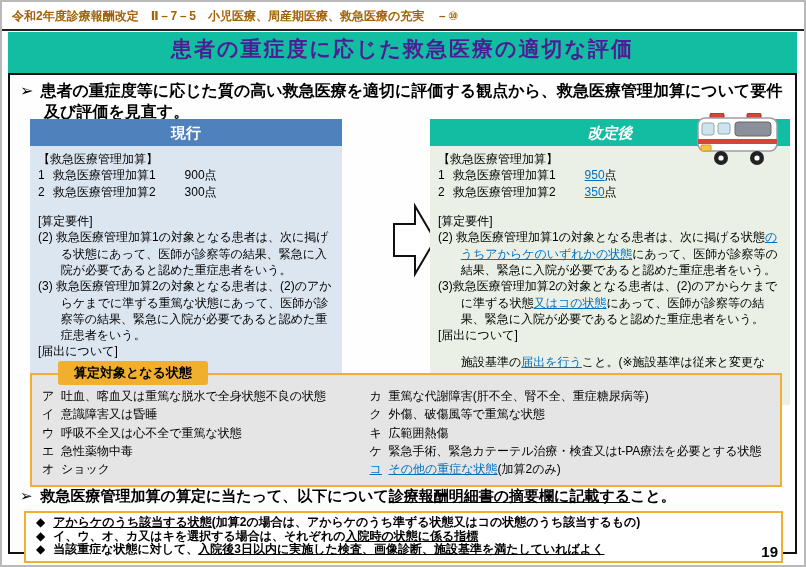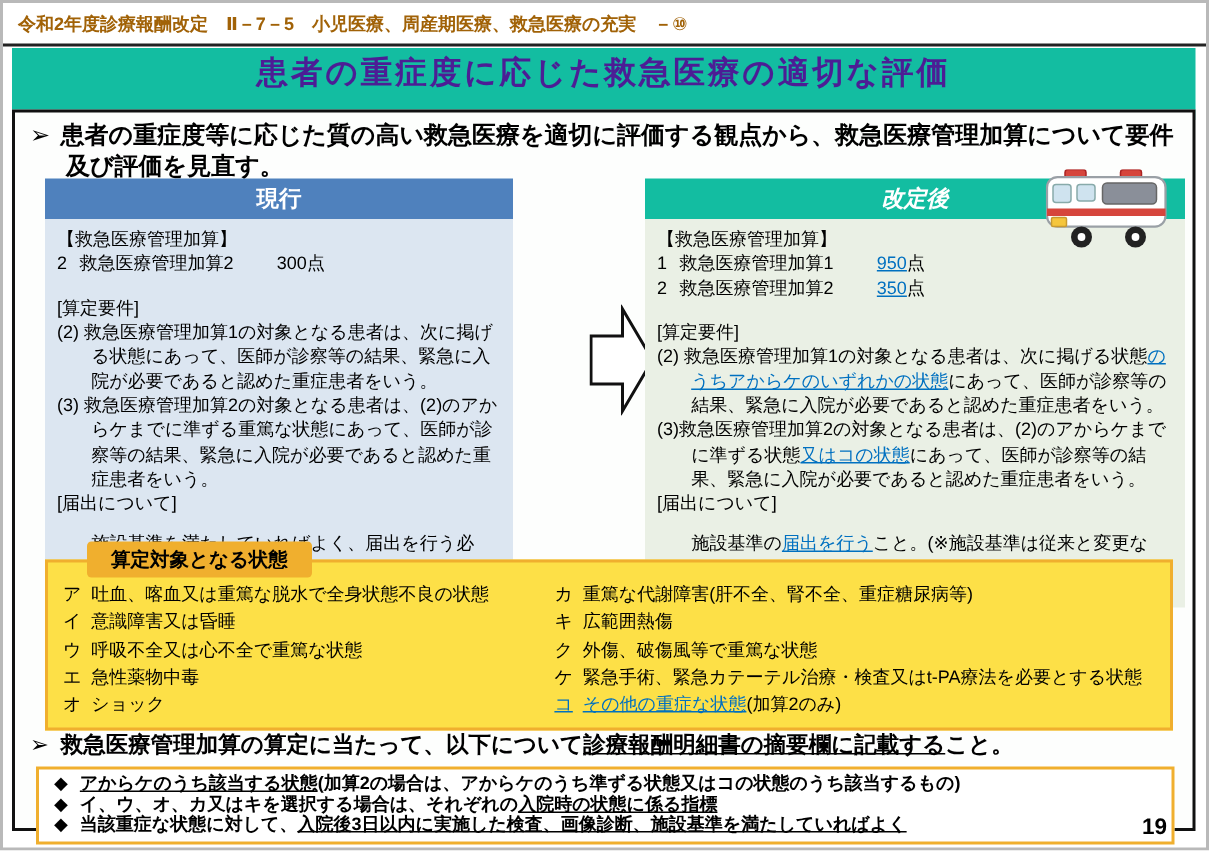--- a/index.html
+++ b/index.html
@@ -24,21 +24,21 @@
   .fee-row .fee-pts{margin-left:2.4em;}
   .gap{height:13px;}
   .hang{margin:0;padding-left:1.9em;text-indent:-1.9em;}
   .ind{margin:11px;padding-left:1em;}
   .link{color:var(--link-blue,#0070C0);}
   .ul{text-decoration:underline;}
   .ul-black{text-decoration:underline;margin-top:16px;}
   .arrow-wrap{position:absolute;left:383px;top:128px;width:44px;height:74px;}
   .ambulance{position:absolute;left:687px;top:38px;width:82px;height:54px;}
   .states-box{position:absolute;left:20px;top:298px;width:752px;box-sizing:border-box;border:2.5px solid var(--amber,#F0AF2E);
-              background:#fde047;padding:12px 10px 6px;}
+              background:#e5e5e5;padding:12px 10px 6px;}
   .states-tab{position:absolute;left:26px;top:-14px;background:var(--amber,#F0AF2E);color:#000;font-size:13px;font-weight:700;
               padding:3px 16px;border-radius:3px;}
   .states-cols{display:flex;}
   .col-left{width:45%;}
   .col-right{width:55%;}
   .srow{font-size:12px;line-height:1.53;white-space:nowrap;}
   .skey{margin-right:0.55em;}
   .record-bullet{position:absolute;left:10px;top:412px;right:8px;font-size:15px;font-weight:700;white-space:nowrap;}
   .record-bullet .marker{margin-right:8px;font-weight:400;}
   .record-box{position:absolute;left:14px;right:12px;top:436px;box-sizing:border-box;border:2.5px solid var(--amber,#F0AF2E);
@@ -56,20 +56,21 @@
   <div class="title-bar">患者の重症度に応じた救急医療の適切な評価</div>
 
   <div class="main-box">
 
     <div class="intro"><span class="marker">➢</span><span>患者の重症度等に応じた質の高い救急医療を適切に評価する観点から、救急医療管理加算について要件及び評価を見直す。</span></div>
 
     <div class="panel current">
       <div class="panel-header">現行</div>
       <div class="panel-body">
         <div>【救急医療管理加算】</div>
+        <div class="fee-row"><span class="fee-no">1</span><span>救急医療管理加算1</span><span class="fee-pts">900</span><span>点</span></div>
         <div class="fee-row"><span class="fee-no">2</span><span>救急医療管理加算2</span><span class="fee-pts">300</span><span>点</span></div>
         <div class="gap"></div>
         <div>[算定要件]</div>
         <p class="hang">(2) 救急医療管理加算1の対象となる患者は、次に掲げる状態にあって、医師が診察等の結果、緊急に入院が必要であると認めた重症患者をいう。</p>
         <p class="hang">(3) 救急医療管理加算2の対象となる患者は、(2)のアからケまでに準ずる重篤な状態にあって、医師が診察等の結果、緊急に入院が必要であると認めた重症患者をいう。</p>
         <div>[届出について]</div>
         <p class="ind">施設基準を満たしていればよく、届出を行う必要はない。</p>
       </div>
     </div>
 
@@ -116,22 +117,22 @@
       <div class="states-cols">
         <div class="col-left">
           <div class="srow"><span class="skey">ア</span><span>吐血、喀血又は重篤な脱水で全身状態不良の状態</span></div>
           <div class="srow"><span class="skey">イ</span><span>意識障害又は昏睡</span></div>
           <div class="srow"><span class="skey">ウ</span><span>呼吸不全又は心不全で重篤な状態</span></div>
           <div class="srow"><span class="skey">エ</span><span>急性薬物中毒</span></div>
           <div class="srow"><span class="skey">オ</span><span>ショック</span></div>
         </div>
         <div class="col-right">
           <div class="srow"><span class="skey">カ</span><span>重篤な代謝障害(肝不全、腎不全、重症糖尿病等)</span></div>
+          <div class="srow"><span class="skey">ク</span><span>外傷、破傷風等で重篤な状態</span></div>
           <div class="srow"><span class="skey">キ</span><span>広範囲熱傷</span></div>
-          <div class="srow"><span class="skey">ク</span><span>外傷、破傷風等で重篤な状態</span></div>
           <div class="srow"><span class="skey">ケ</span><span>緊急手術、緊急カテーテル治療・検査又はt-PA療法を必要とする状態</span></div>
           <div class="srow"><span class="link ul"><span class="skey">コ</span><span>その他の重症な状態</span></span><span>(加算2のみ)</span></div>
         </div>
       </div>
     </div>
 
     <div class="record-bullet"><span class="marker">➢</span><span>救急医療管理加算の算定に当たって、以下について</span><span class="ul-black">診療報酬明細書の摘要欄に記載する</span><span>こと。</span></div>
 
     <div class="record-box">
       <div class="rrow"><span class="dmark">◆</span><span></span><span class="ul-black">アからケのうち該当する状態</span><span>(加算2の場合は、アからケのうち準ずる状態又はコの状態のうち該当するもの)</span></div>

